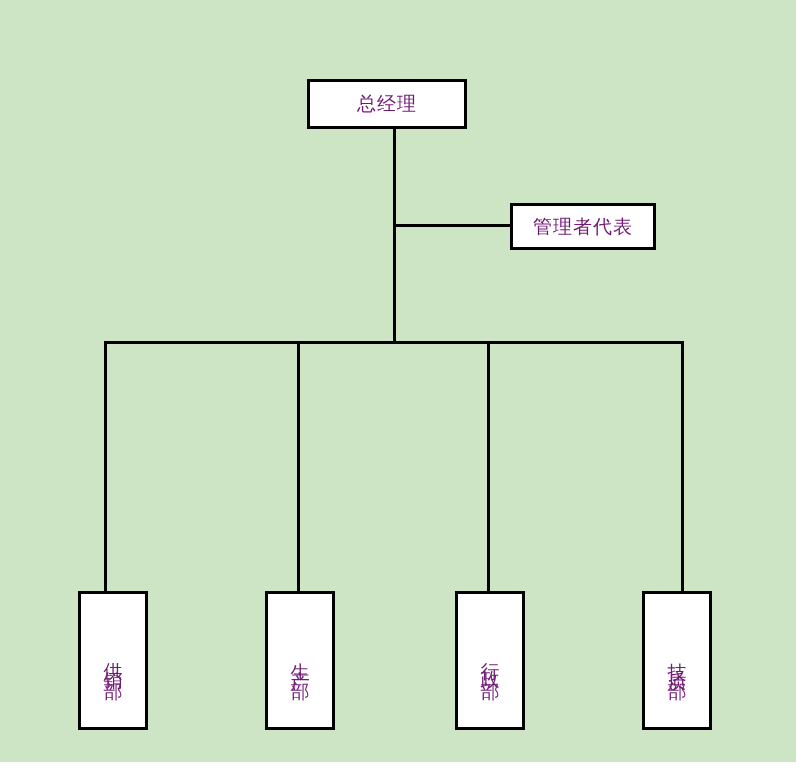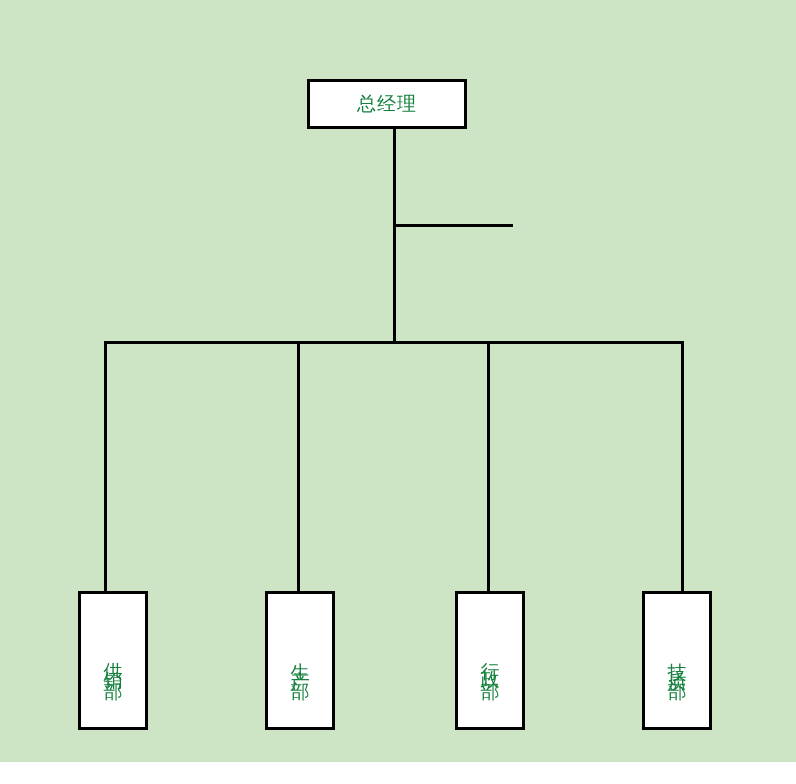--- a/index.html
+++ b/index.html
@@ -29,21 +29,21 @@
     background: #cde5c5;
   }
   .node {
     position: absolute;
     box-sizing: border-box;
     background: #ffffff;
     border: 3px solid #000000;
     display: flex;
     align-items: center;
     justify-content: center;
-    color: #15803d;
+    color: #701a75;
   }
   .node .label {
     font-size: 19px;
     line-height: 1.05;
     letter-spacing: 1px;
     white-space: pre;
     text-align: center;
   }
   .node.vertical .label {
     writing-mode: vertical-rl;
@@ -98,20 +98,23 @@
 
   <div class="conn v" style="left:104px; top:341px; height:250px;"></div>
   <div class="conn v" style="left:297px; top:341px; height:250px;"></div>
   <div class="conn v" style="left:487px; top:341px; height:250px;"></div>
   <div class="conn v" style="left:681px; top:341px; height:250px;"></div>
 
   <div class="node" id="node-gm">
     <span class="label">总经理</span>
   </div>
 
+  <div class="node" id="node-mgmt-rep">
+    <span class="label">管理者代表</span>
+  </div>
 
   <div class="node dept vertical" id="node-dept-0">
     <span class="label">供销部</span>
   </div>
 
   <div class="node dept vertical" id="node-dept-1">
     <span class="label">生产部</span>
   </div>
 
   <div class="node dept vertical" id="node-dept-2">

